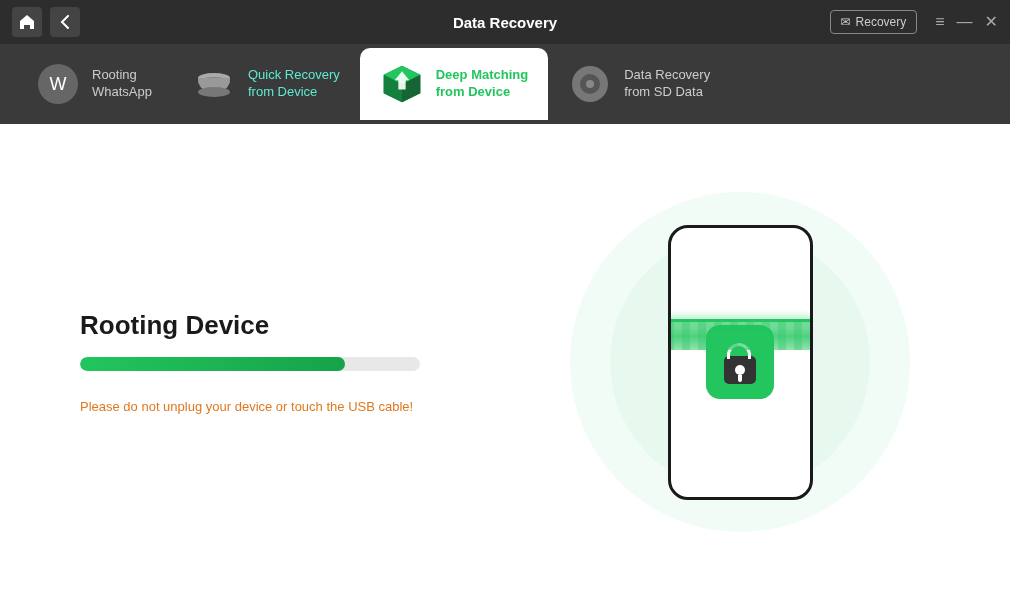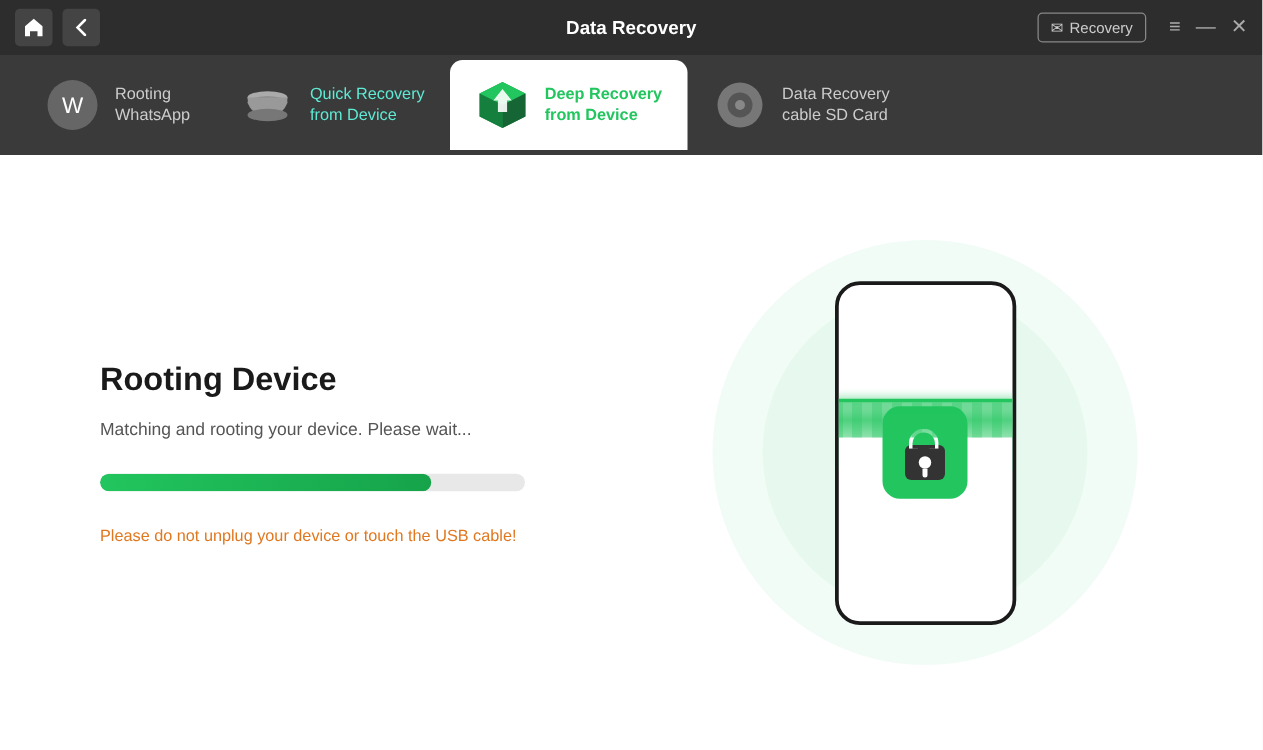--- a/index.html
+++ b/index.html
@@ -390,46 +390,45 @@
 
         <polygon points="24,4 44,14 44,34 24,44 4,34 4,14" fill="#16a34a"></polygon>
         <polygon points="24,4 44,14 24,24 4,14" fill="#22c55e"></polygon>
         <polygon points="4,14 24,24 24,44 4,34" fill="#15803d"></polygon>
         <polygon points="44,14 24,24 24,44 44,34" fill="#166534"></polygon>
 
         <polygon points="24,10 32,20 28,20 28,30 20,30 20,20 16,20" fill="white" opacity="0.9"></polygon>
       </svg>
     </div>
     <div class="tab-label">
-      <div style="color:#22c55e;font-weight:700">Deep Recovery</div>
+      <div style="color:#22c55e;font-weight:700">Deep Matching</div>
       <div style="color:#22c55e;font-weight:700">from Device</div>
     </div>
   </div>
 
   <div class="tab">
     <div class="tab-icon">
       <svg width="44" height="44" viewBox="0 0 44 44">
         <circle cx="22" cy="22" r="18" fill="#777"></circle>
         <circle cx="22" cy="22" r="10" fill="#555"></circle>
         <circle cx="22" cy="22" r="4" fill="#888"></circle>
       </svg>
     </div>
     <div class="tab-label" style="color:#ccc">
       <div>Data Recovery</div>
-      <div>cable SD Card</div>
+      <div>from SD Data</div>
     </div>
   </div>
 
 </div>
 
 <div class="main-content">
 
   <div class="left-panel">
     <h1 class="rooting-title">Rooting Device</h1>
-    <p class="rooting-desc">Matching and rooting your device. Please wait...</p>
 
     <div class="progress-bar-container">
       <div class="progress-bar-fill" style="width:78%"></div>
     </div>
 
     <p class="warning-text">Please do not unplug your device or touch the USB cable!</p>
   </div>
 
   <div class="right-panel">
     <div class="phone-outer-circle">

